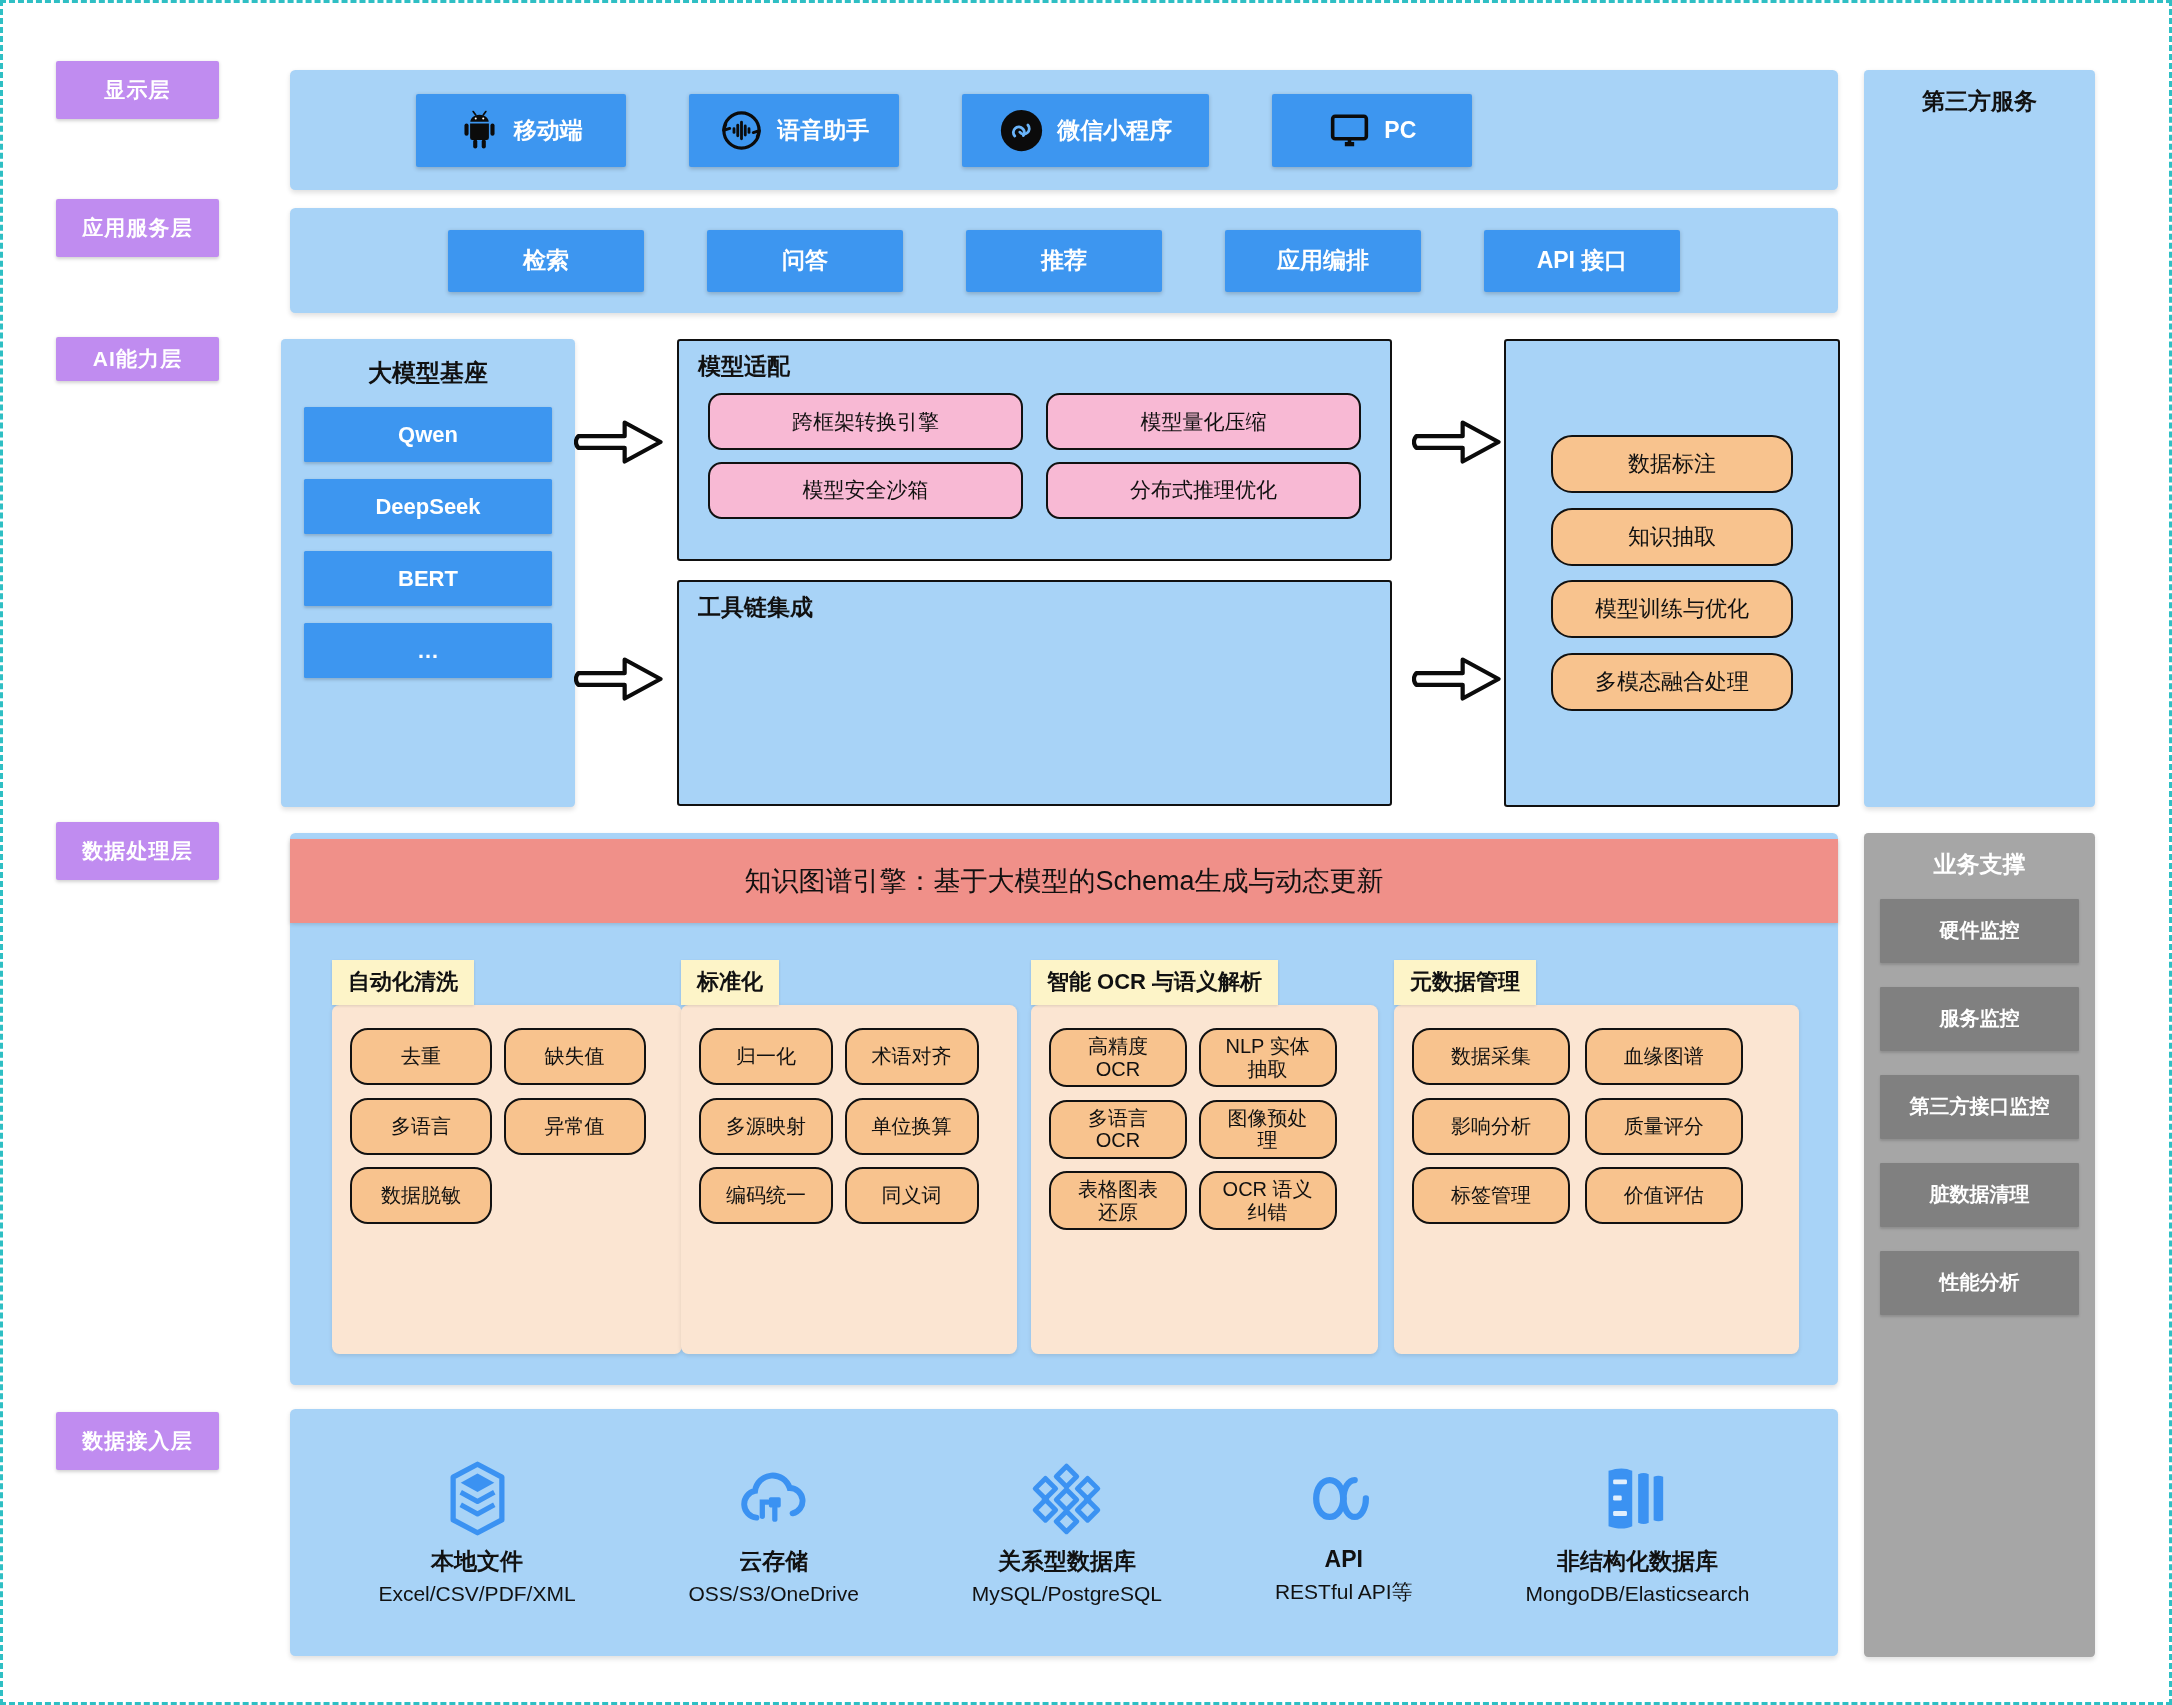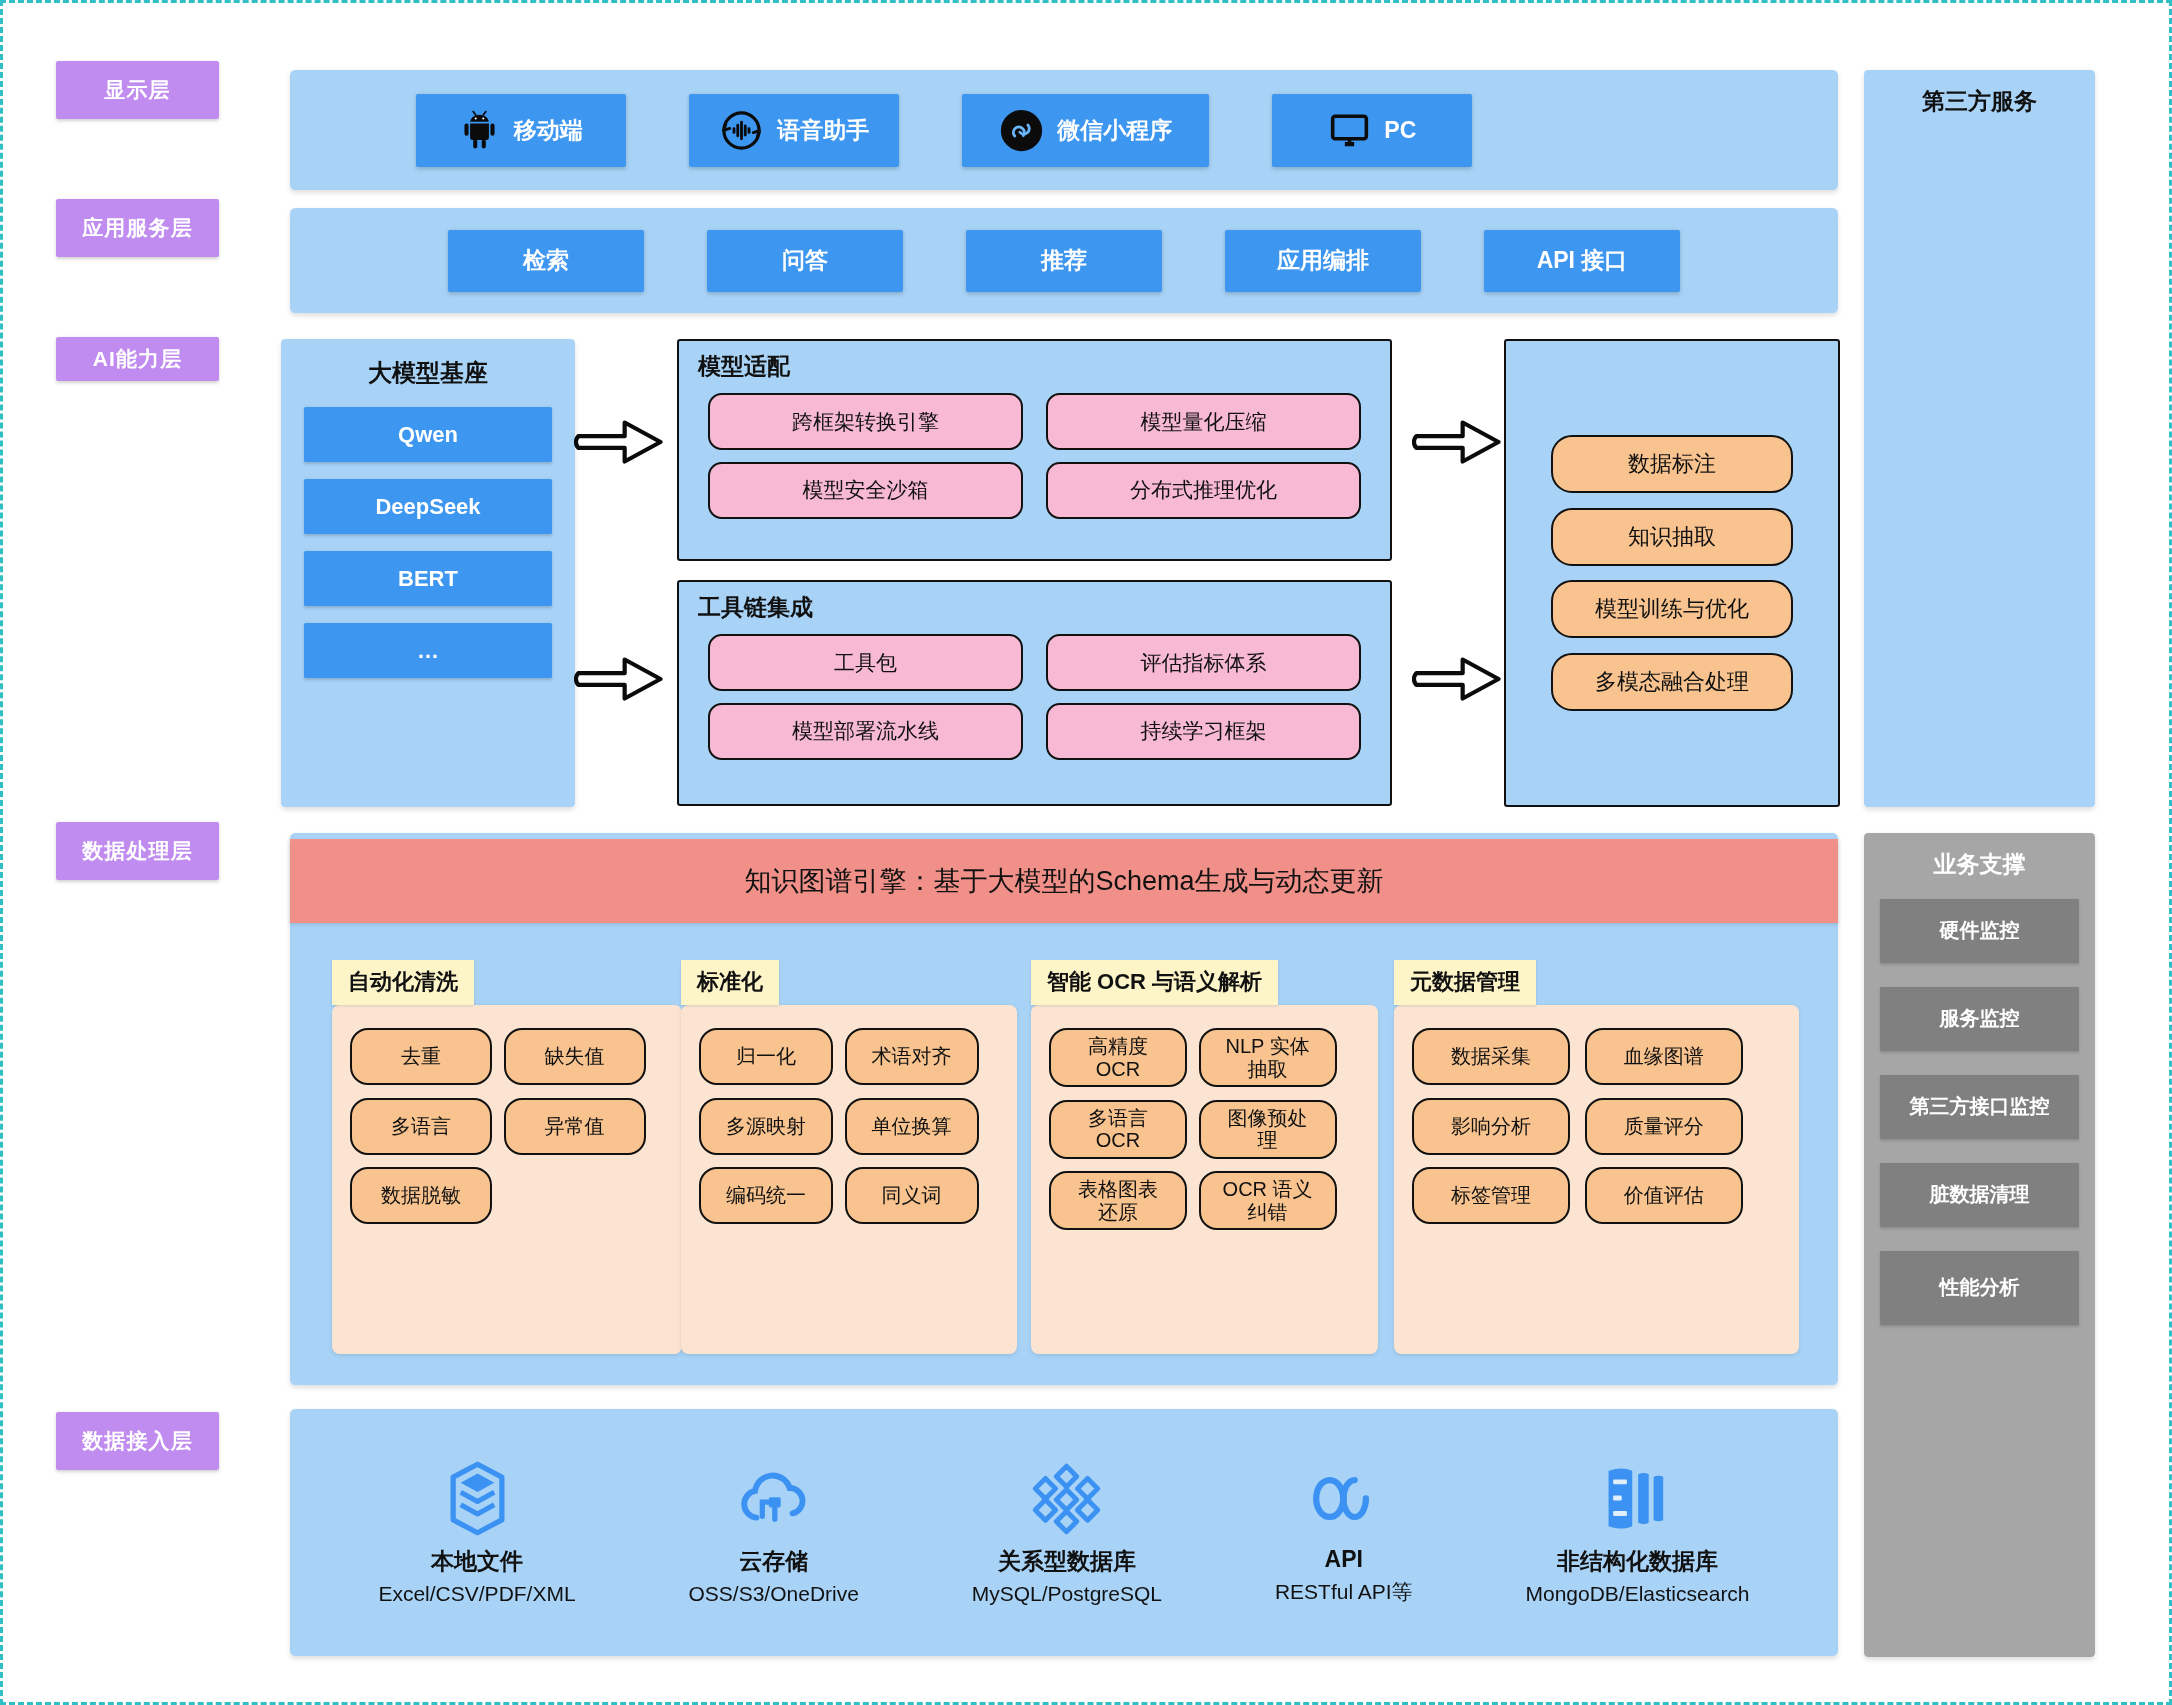--- a/index.html
+++ b/index.html
@@ -294,26 +294,20 @@
     <div style="display:grid; grid-template-columns:1fr 1fr; gap:11.6px 23px; padding:11.6px 29px 0 29px;">
       <div class="pink-chip" style="height:57px;">跨框架转换引擎</div>
       <div class="pink-chip" style="height:57px;">模型量化压缩</div>
       <div class="pink-chip" style="height:57px;">模型安全沙箱</div>
       <div class="pink-chip" style="height:57px;">分布式推理优化</div>
     </div>
   </div>
 
   <div class="group-box" style="left:674px; top:577px; width:715px; height:226px;">
     <div class="group-title">工具链集成</div>
-    <div style="display:grid; grid-template-columns:1fr 1fr; gap:11.6px 23px; padding:11.6px 29px 0 29px;">
-      <div class="pink-chip" style="height:57px;">工具包</div>
-      <div class="pink-chip" style="height:57px;">评估指标体系</div>
-      <div class="pink-chip" style="height:57px;">模型部署流水线</div>
-      <div class="pink-chip" style="height:57px;">持续学习框架</div>
-    </div>
   </div>
 
   <div class="arrow" style="left:1409px; top:410px;">
     <svg width="95" height="58" viewBox="0 0 90 55">
       <path d="M4 22 h44 v-13 l34 18.5 -34 18.5 v-13 h-44 a8 8 0 0 1 0 -11 z" fill="#ffffff" stroke="#0b0b0b" stroke-width="4" stroke-linejoin="round"></path>
     </svg>
   </div>
   <div class="arrow" style="left:1409px; top:647px;">
     <svg width="95" height="58" viewBox="0 0 90 55">
       <path d="M4 22 h44 v-13 l34 18.5 -34 18.5 v-13 h-44 a8 8 0 0 1 0 -11 z" fill="#ffffff" stroke="#0b0b0b" stroke-width="4" stroke-linejoin="round"></path>
@@ -467,18 +461,18 @@
     <div class="side-title">第三方服务</div>
   </div>
 
   <div class="side-panel side-gray" style="left:1861px; top:830px; width:231px; height:824px;">
     <div class="side-title light">业务支撑</div>
     <div style="display:flex; flex-direction:column; gap:24px; padding:19px 16px 0 16px;">
       <div class="side-chip gray" style="width:100%; height:64px;">硬件监控</div>
       <div class="side-chip gray" style="width:100%; height:64px;">服务监控</div>
       <div class="side-chip gray" style="width:100%; height:64px;">第三方接口监控</div>
       <div class="side-chip gray" style="width:100%; height:64px;">脏数据清理</div>
-      <div class="side-chip gray" style="width:100%; height:74px;">性能分析</div>
+      <div class="side-chip gray" style="width:100%; height:64px;">性能分析</div>
     </div>
   </div>
 
 </div>
 
 
 </body></html>

